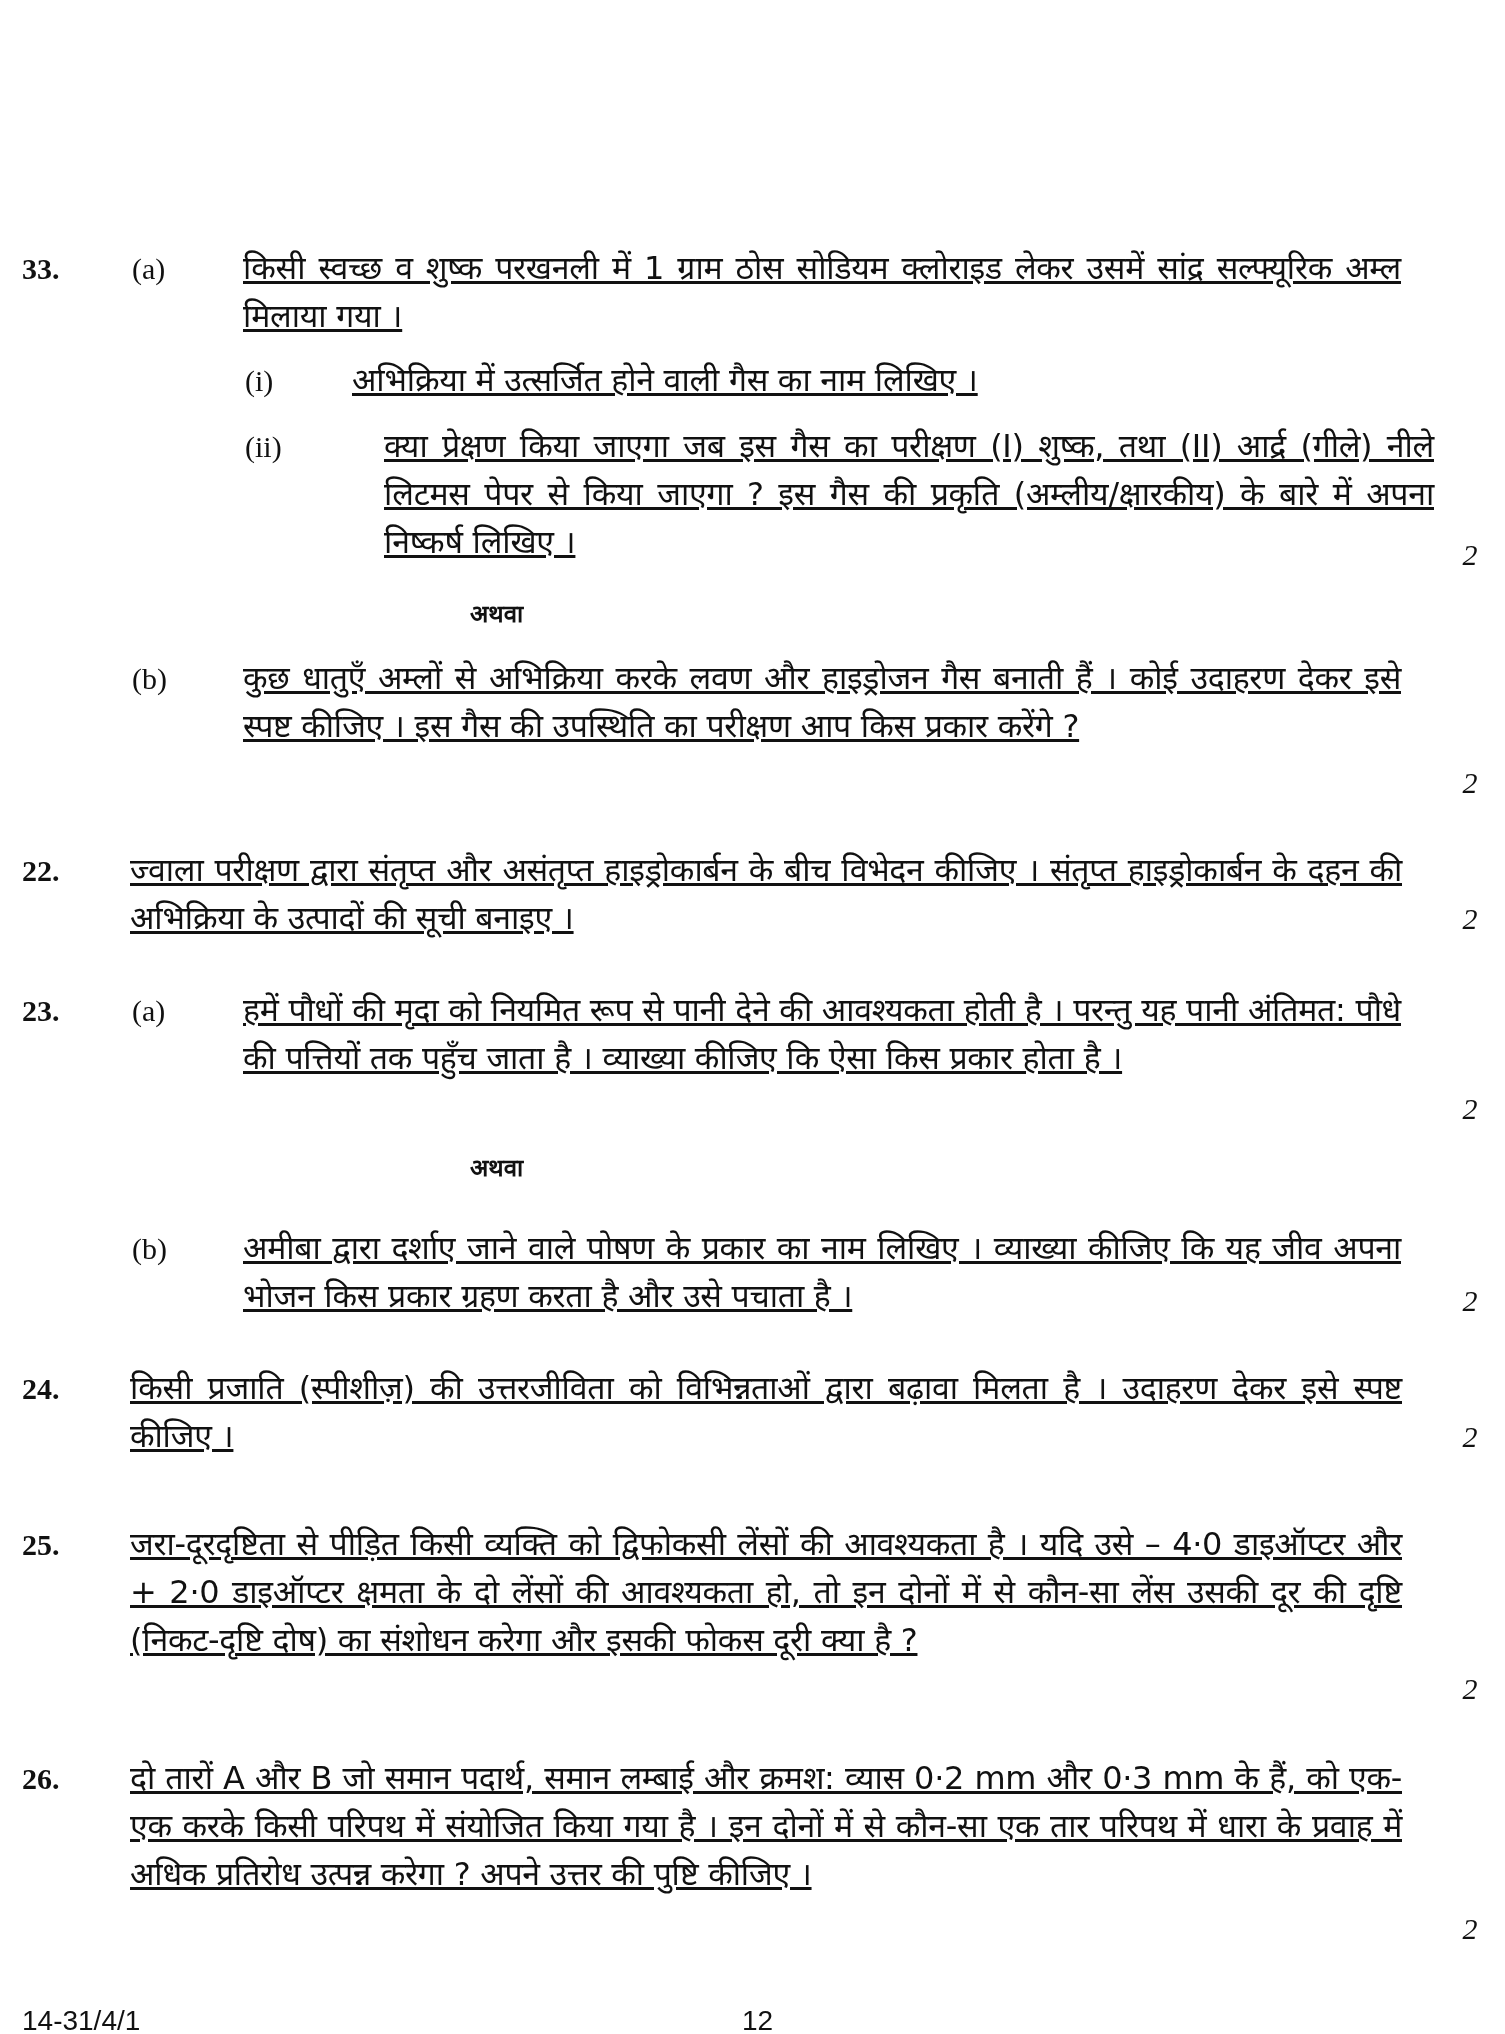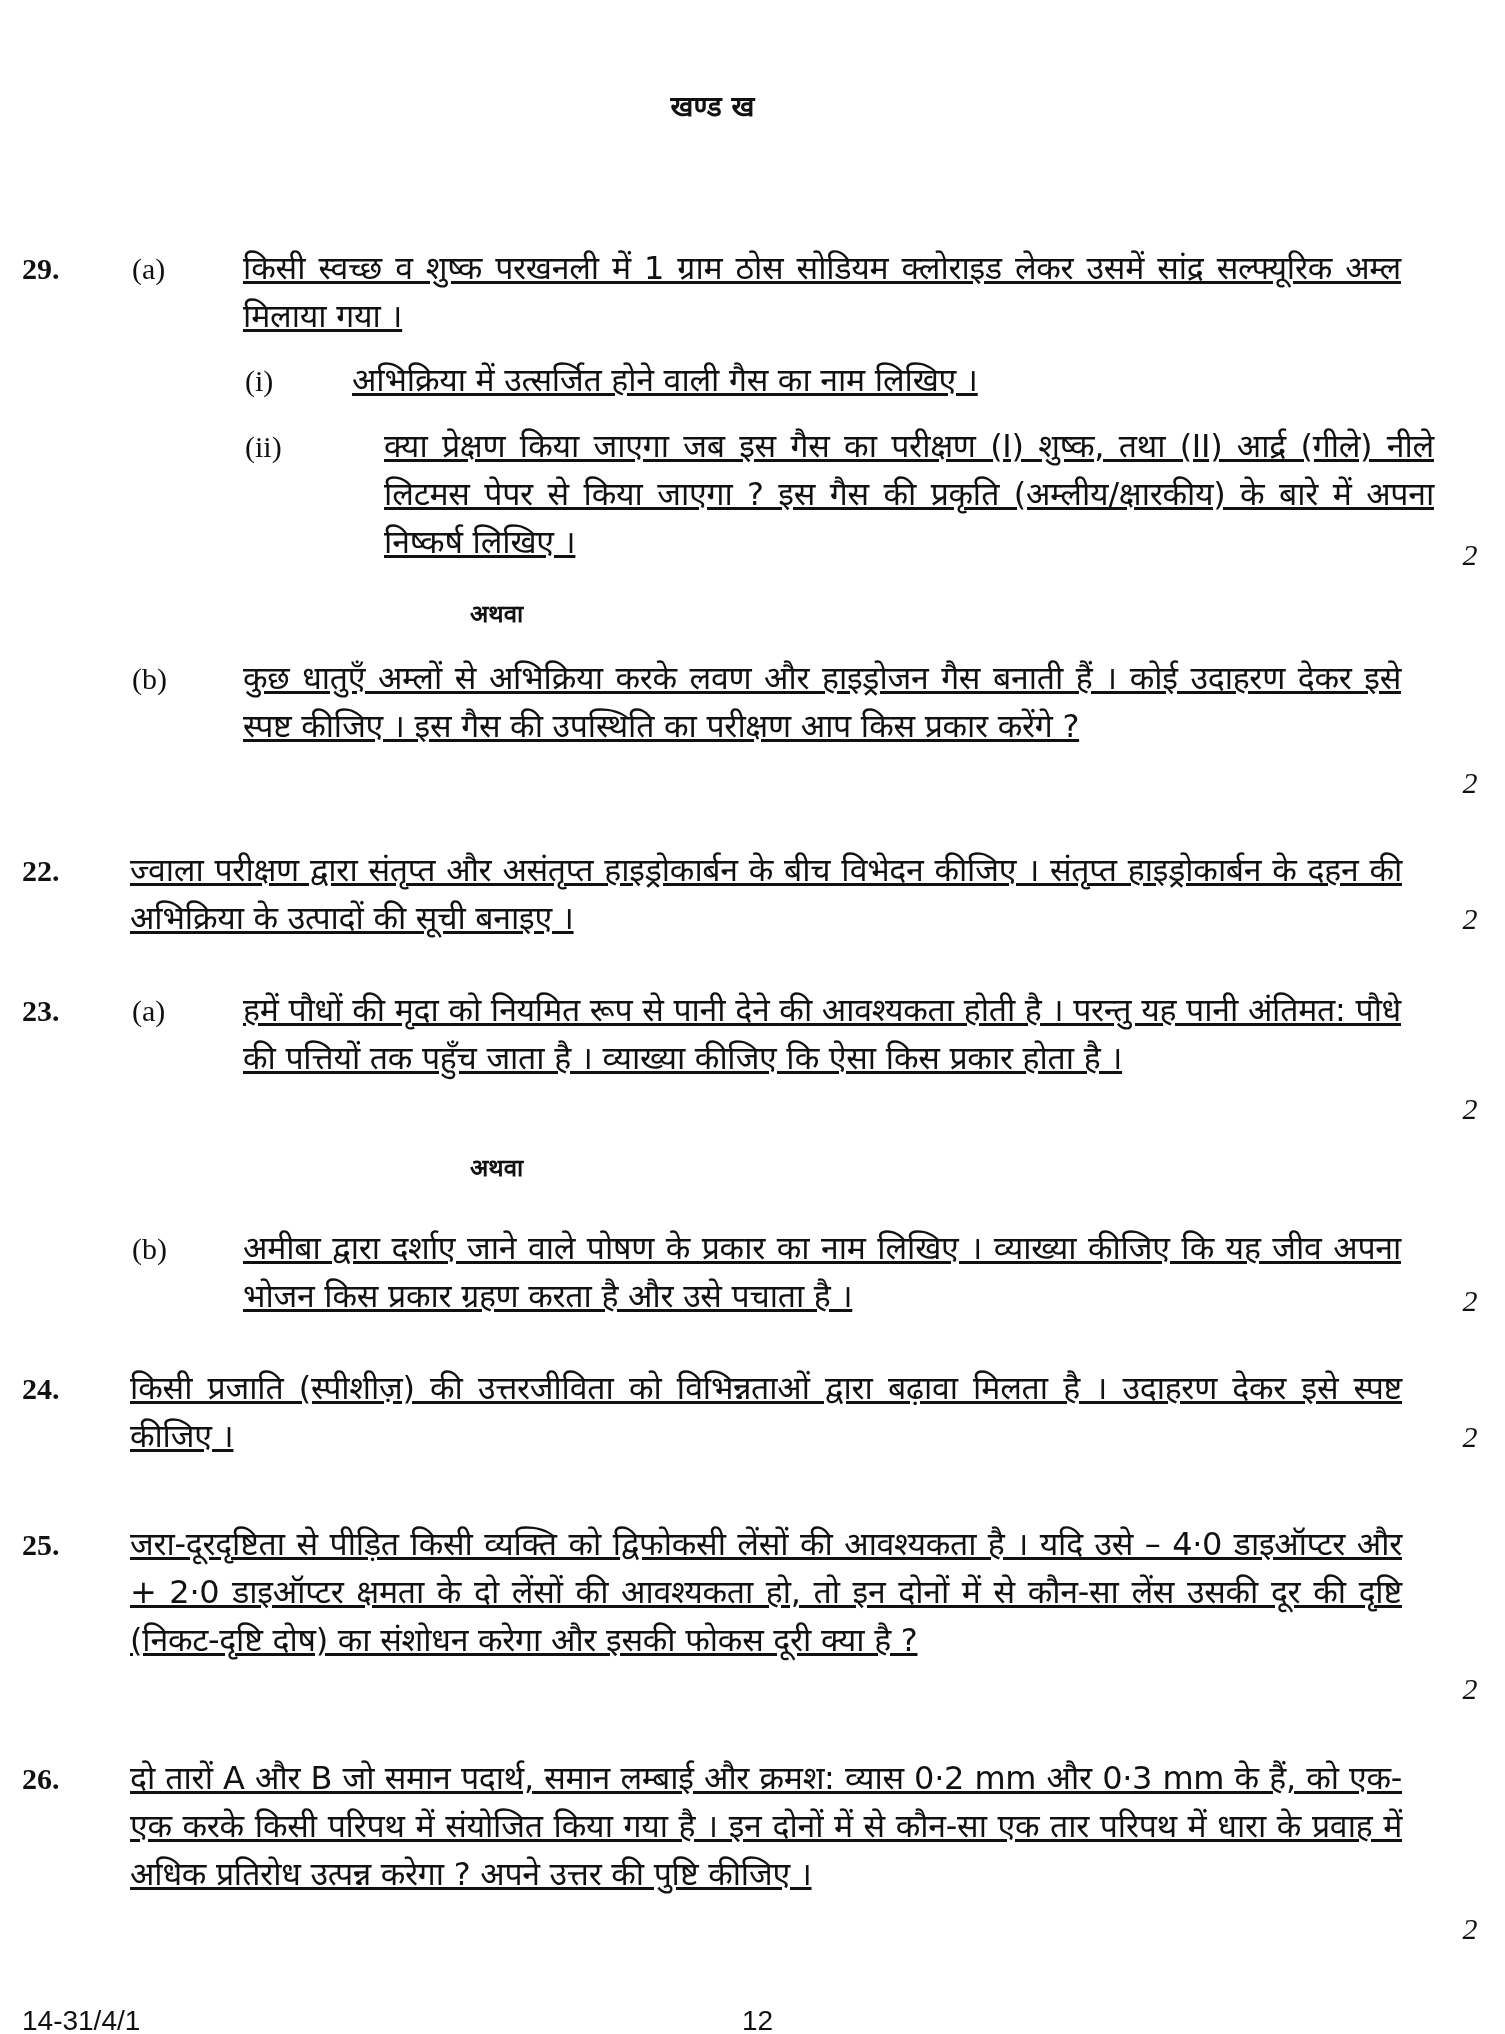--- a/index.html
+++ b/index.html
@@ -55,26 +55,23 @@
   .footer-page {
     position: absolute; top: 2005px; left: 742px;
     font-family: "Liberation Sans", "DejaVu Sans", sans-serif; font-size: 28px;
   }
 </style>
 </head>
 <body>
 
 <div class="page">
 
-  <div class="section-title">
-    <span>खण्ड ख</span>
-  </div>
 
   <div class="q">
-    <div class="qnum" style="top:252px;">29.</div>
+    <div class="qnum" style="top:252px;">33.</div>
     <div class="part-label" style="top:252px;">(a)</div>
     <div class="body-text" style="top:244px;">किसी स्वच्छ व शुष्क परखनली में 1 ग्राम ठोस सोडियम क्लोराइड लेकर उसमें सांद्र सल्फ्यूरिक अम्ल मिलाया गया ।</div>
 
     <div class="sub-label" style="top:364px;">(i)</div>
     <div class="body-text sub" style="top:356px;">अभिक्रिया में उत्सर्जित होने वाली गैस का नाम लिखिए ।</div>
 
     <div class="sub-label" style="top:430px;">(ii)</div>
     <div class="body-text sub" style="top:422px;margin-left:32px;">क्या प्रेक्षण किया जाएगा जब इस गैस का परीक्षण (I) शुष्क, तथा (II) आर्द्र (गीले) नीले लिटमस पेपर से किया जाएगा ? इस गैस की प्रकृति (अम्लीय/क्षारकीय) के बारे में अपना निष्कर्ष लिखिए ।</div>
     <div class="marks" style="top:538px;">2</div>
 

